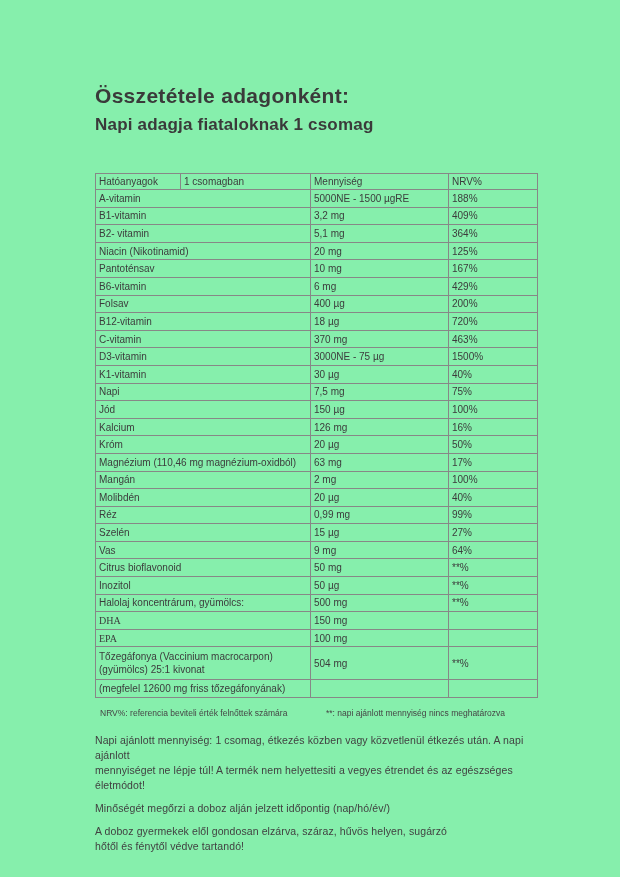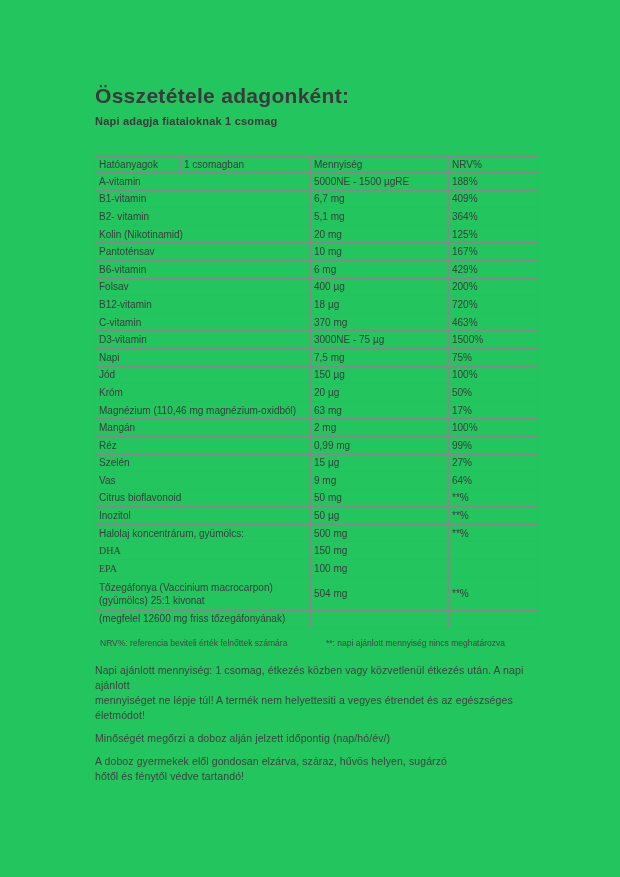--- a/index.html
+++ b/index.html
@@ -1,44 +1,44 @@
 <!DOCTYPE html>
 <html lang="hu"><head>
 <meta charset="utf-8">
 <style>
   html,body{margin:0;padding:0;background:#ffffff;}
   .page{
     position:relative;
     width:620px;
     height:877px;
-    background:#22c55e;
+    background:#86efac;
     font-family:"Liberation Sans", sans-serif;
     color:#3c3c3c;
     box-sizing:border-box;
     padding:84px 83px 0 95px;
     overflow:hidden;
   }
   .title{
     font-size:21px;
     font-weight:bold;
     color:#3a3a3a;
     margin:0;
     letter-spacing:.3px;
   }
   .subtitle{
-    font-size:11px;
+    font-size:17px;
     font-weight:bold;
     color:#3a3a3a;
     margin:7px 0 0 0;
     letter-spacing:.2px;
   }
   table.nutrition{
     border-collapse:collapse;
     width:442px;
-    margin-top:29px;
+    margin-top:38px;
     table-layout:fixed;
   }
   table.nutrition th, table.nutrition td{
     border:1px solid #878787;
     font-size:10px;
     font-weight:normal;
     text-align:left;
     padding:1px 2px 1px 3px;
     color:#3c3c3c;
     overflow:hidden;
@@ -84,30 +84,30 @@
       </tr>
     </thead>
     <tbody>
         <tr>
           <td colspan="2">A-vitamin</td>
           <td>5000NE - 1500 µgRE</td>
           <td>188%</td>
         </tr>
         <tr>
           <td colspan="2">B1-vitamin</td>
-          <td>6,7 mg</td>
+          <td>3,2 mg</td>
           <td>409%</td>
         </tr>
         <tr>
           <td colspan="2">B2- vitamin</td>
           <td>5,1 mg</td>
           <td>364%</td>
         </tr>
         <tr>
-          <td colspan="2">Kolin (Nikotinamid)</td>
+          <td colspan="2">Niacin (Nikotinamid)</td>
           <td>20 mg</td>
           <td>125%</td>
         </tr>
         <tr>
           <td colspan="2">Pantoténsav</td>
           <td>10 mg</td>
           <td>167%</td>
         </tr>
         <tr>
           <td colspan="2">B6-vitamin</td>
@@ -128,43 +128,58 @@
           <td colspan="2">C-vitamin</td>
           <td>370 mg</td>
           <td>463%</td>
         </tr>
         <tr>
           <td colspan="2">D3-vitamin</td>
           <td>3000NE - 75 µg</td>
           <td>1500%</td>
         </tr>
         <tr>
+          <td colspan="2">K1-vitamin</td>
+          <td>30 µg</td>
+          <td>40%</td>
+        </tr>
+        <tr>
           <td colspan="2">Napi</td>
           <td>7,5 mg</td>
           <td>75%</td>
         </tr>
         <tr>
           <td colspan="2">Jód</td>
           <td>150 µg</td>
           <td>100%</td>
         </tr>
         <tr>
+          <td colspan="2">Kalcium</td>
+          <td>126 mg</td>
+          <td>16%</td>
+        </tr>
+        <tr>
           <td colspan="2">Króm</td>
           <td>20 µg</td>
           <td>50%</td>
         </tr>
         <tr>
           <td colspan="2">Magnézium (110,46 mg magnézium-oxidból)</td>
           <td>63 mg</td>
           <td>17%</td>
         </tr>
         <tr>
           <td colspan="2">Mangán</td>
           <td>2 mg</td>
           <td>100%</td>
+        </tr>
+        <tr>
+          <td colspan="2">Molibdén</td>
+          <td>20 µg</td>
+          <td>40%</td>
         </tr>
         <tr>
           <td colspan="2">Réz</td>
           <td>0,99 mg</td>
           <td>99%</td>
         </tr>
         <tr>
           <td colspan="2">Szelén</td>
           <td>15 µg</td>
           <td>27%</td>

